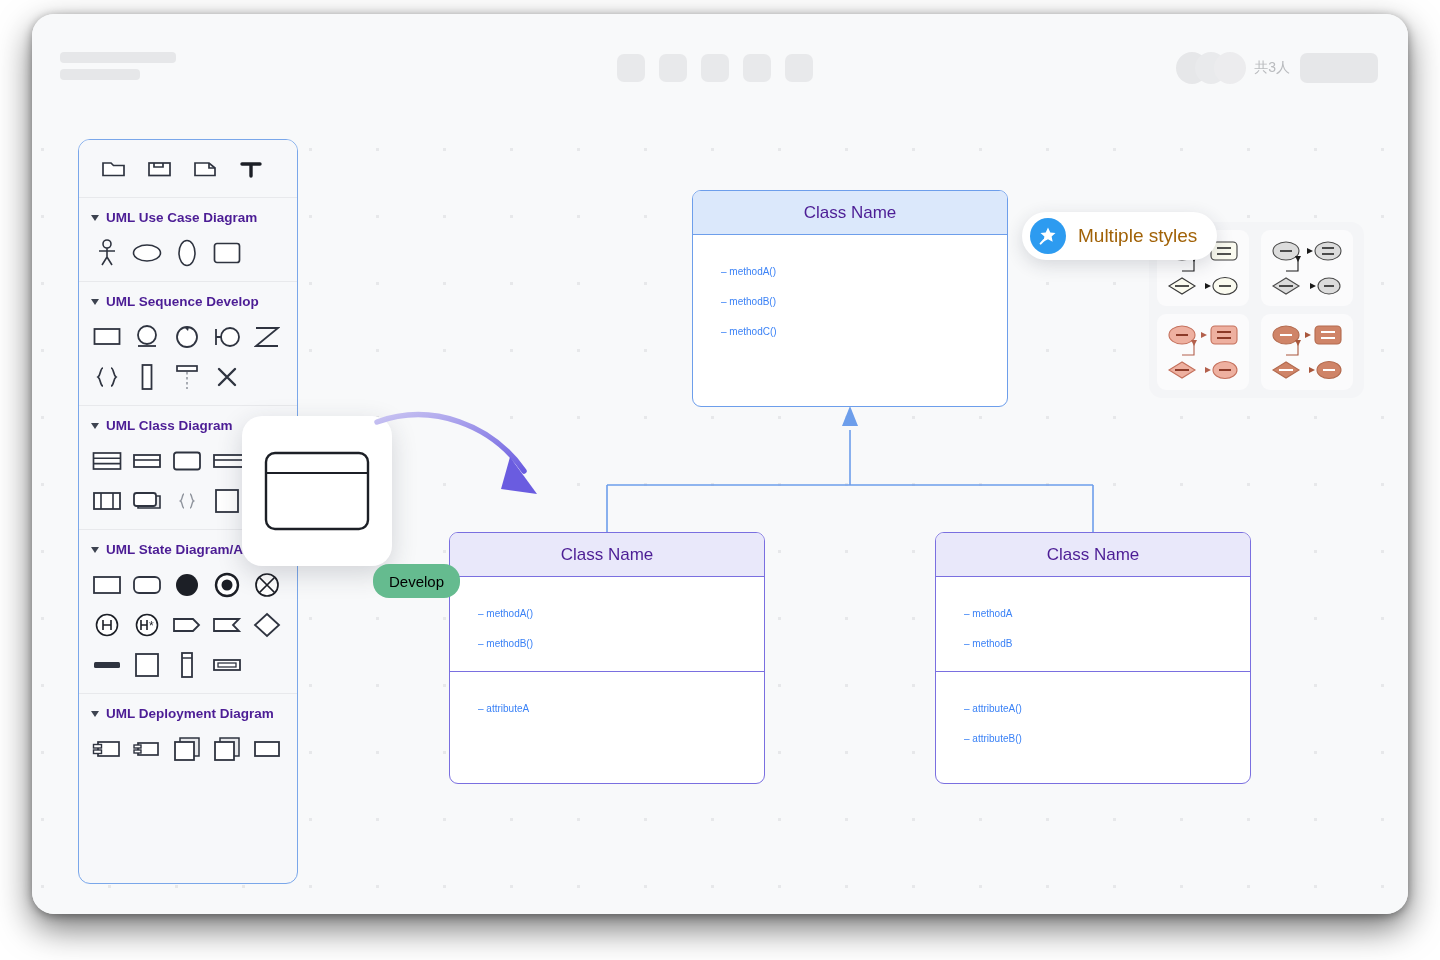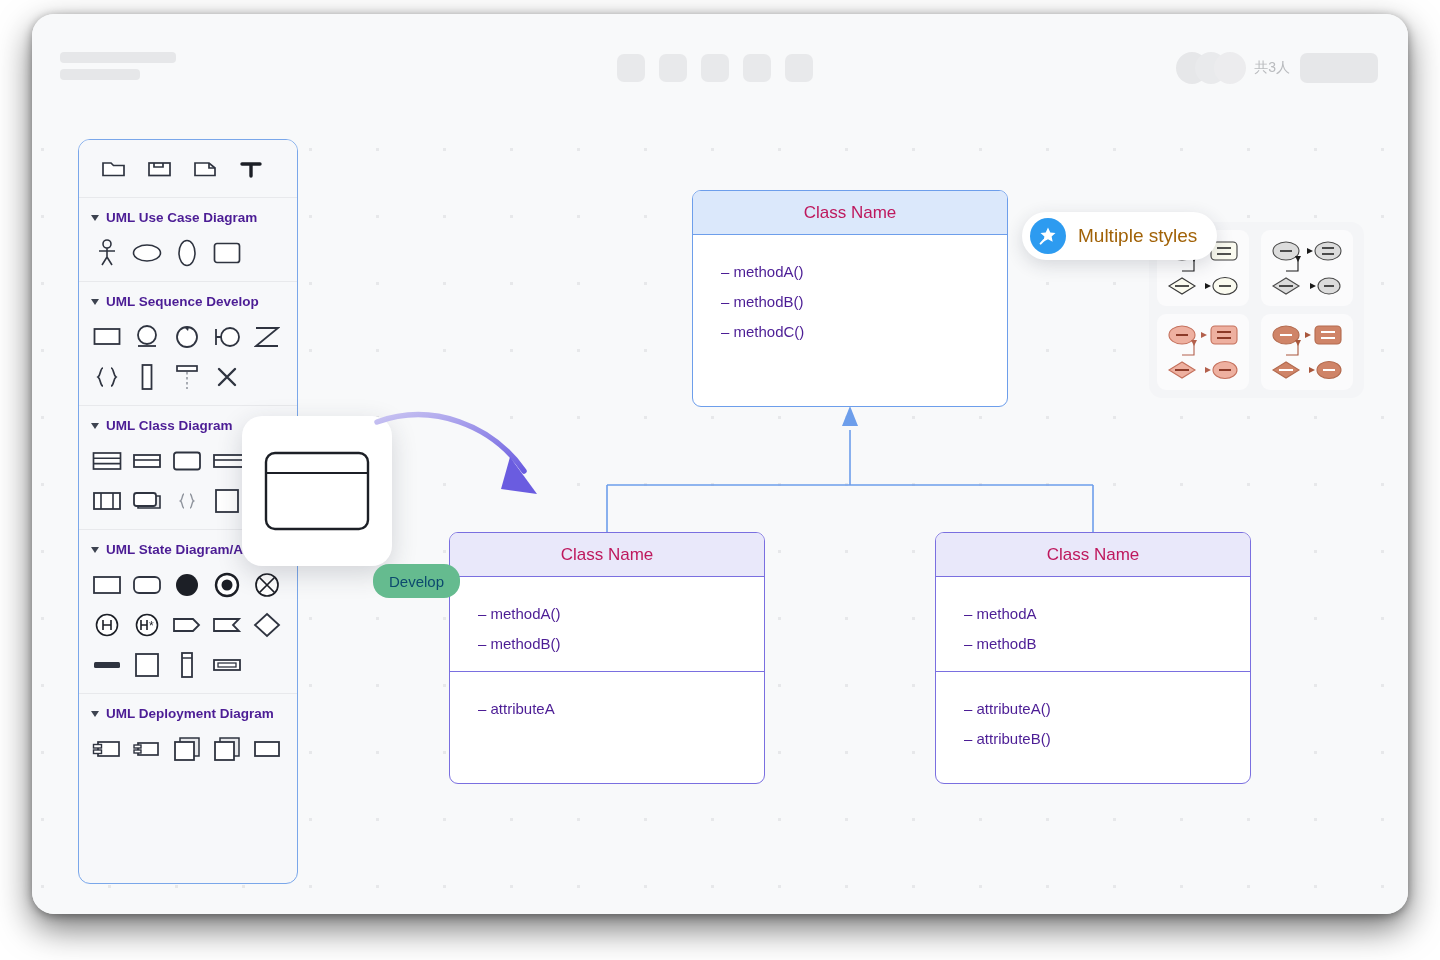--- a/index.html
+++ b/index.html
@@ -158,30 +158,30 @@
   
   .uml-box {
     position: absolute;
     background: #ffffff;
     border-radius: 9px;
     overflow: hidden;
   }
   .uml-title {
     text-align: center;
     font-size: 17px;
-    color: #be185d;
+    color: #4c1d95;
     line-height: 1;
     display: flex;
     align-items: center;
     justify-content: center;
   }
   .uml-rows { padding: 22px 0 0 0; }
   .uml-row {
-    font-size: 15px;
-    color: #4c1d95;
+    font-size: 10px;
+    color: #3b82f6;
     padding: 0 0 0 28px;
     line-height: 30px;
     white-space: nowrap;
   }
 
   
   #class-parent {
     left: 660px; top: 90px;
     width: 316px; height: 217px;
     border: 1.6px solid #6d9eeb;
@@ -218,21 +218,21 @@
     align-items: center;
     justify-content: center;
   }
   #cursor-label {
     position: absolute;
     left: 341px; top: 464px;
     height: 31px;
     padding: 17px 16px;
     background: #65bb8f;
     border-radius: 16px;
-    color: #0c4a6e;
+    color: #000000;
     font-size: 15px;
     display: flex;
     align-items: center;
   }
 
   
   #styles-tooltip {
     position: absolute;
     left: 990px; top: 112px;
     height: 48px;

